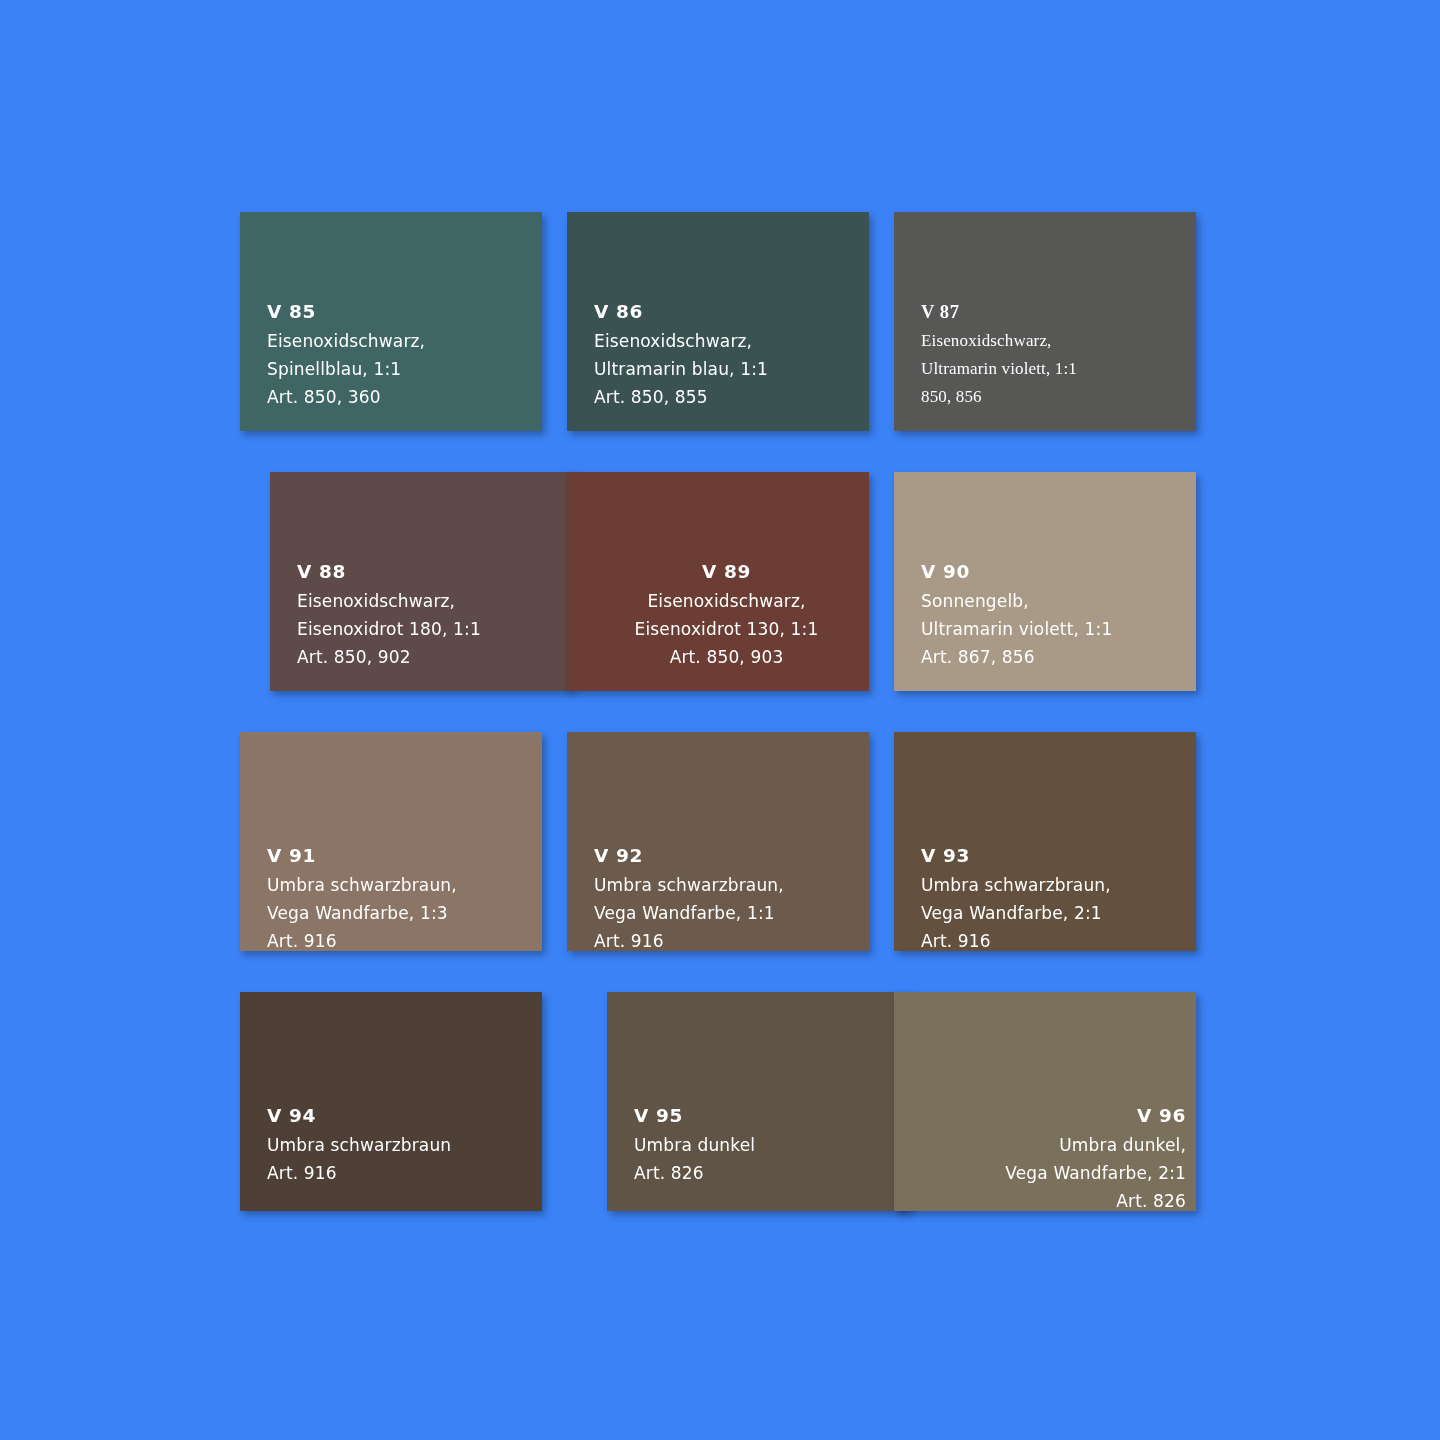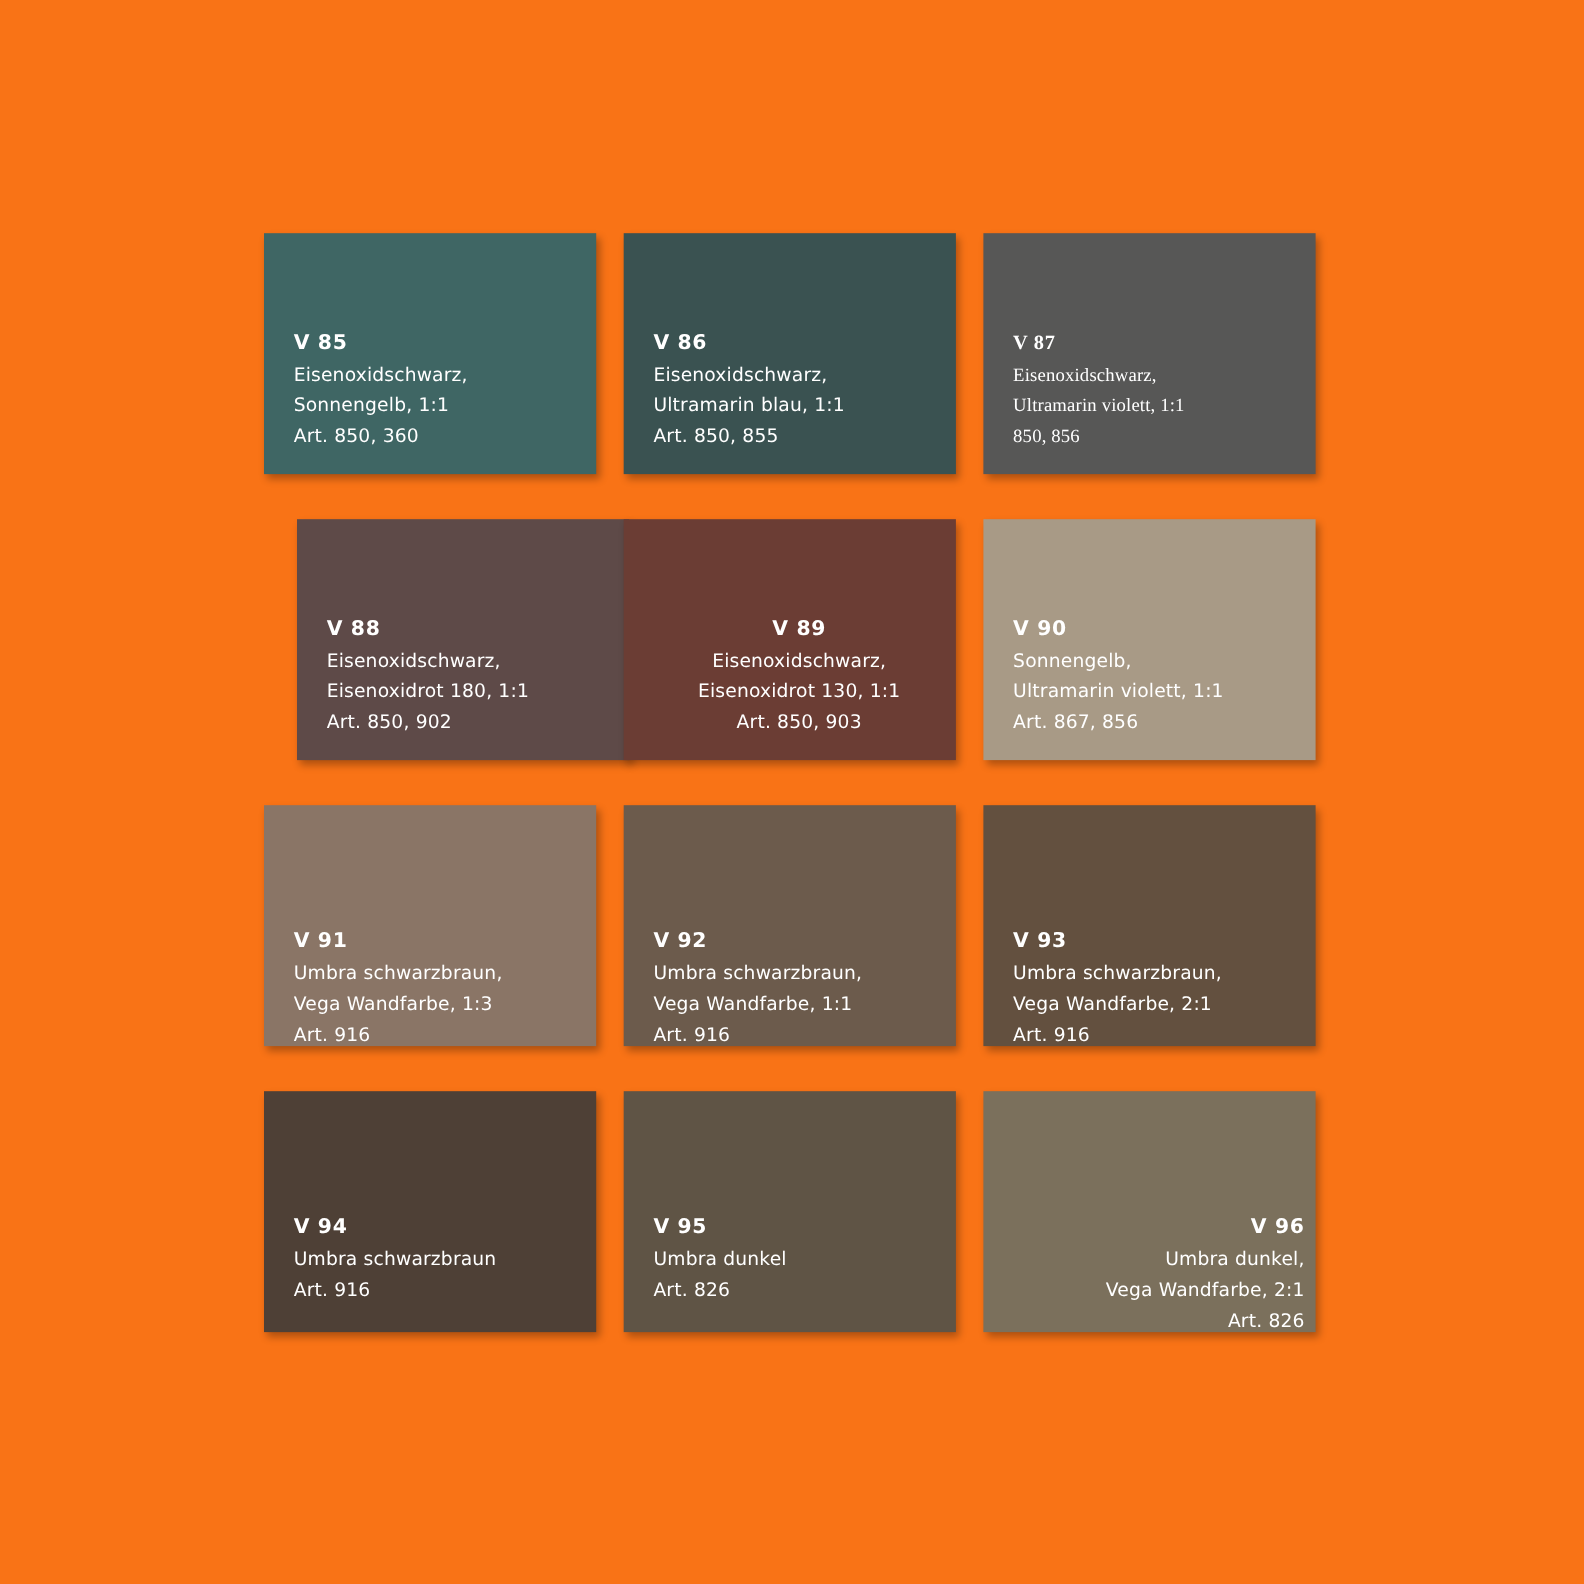--- a/index.html
+++ b/index.html
@@ -11,21 +11,21 @@
     height: 1440px;
     background: #ffffff;
     font-family: "DejaVu Sans", "Liberation Sans", sans-serif;
     overflow: hidden;
   }
 
   #swatch-page {
     position: relative;
     width: 1440px;
     height: 1440px;
-    background: #f97316;
+    background: #3b82f6;
   }
 
   
   #swatch-grid {
     position: absolute;
     left: 240px;
     top: 212px;
     width: 965px;
     display: grid;
     grid-template-columns: repeat(3, 302px);
@@ -77,21 +77,21 @@
 </style>
 </head>
 <body>
 
 <div id="swatch-page">
   <div id="swatch-grid">
       <div class="swatch-card text-mid" style="background-color: rgb(63, 102, 100);">
         <div class="swatch-text" style="color: rgb(255, 255, 255);">
           <div class="swatch-code">V 85</div>
           <div class="swatch-desc-line">Eisenoxidschwarz,</div>
-          <div class="swatch-desc-line">Sonnengelb, 1:1</div>
+          <div class="swatch-desc-line">Spinellblau, 1:1</div>
           <div class="swatch-desc-line">Art. 850, 360</div>
         </div>
       </div>
       <div class="swatch-card text-mid" style="background-color: rgb(58, 82, 81); padding-left: 34px;">
         <div class="swatch-text" style="color: rgb(255, 255, 255);">
           <div class="swatch-code">V 86</div>
           <div class="swatch-desc-line">Eisenoxidschwarz,</div>
           <div class="swatch-desc-line">Ultramarin blau, 1:1</div>
           <div class="swatch-desc-line">Art. 850, 855</div>
         </div>
@@ -152,21 +152,21 @@
           <div class="swatch-desc-line">Art. 916</div>
         </div>
       </div>
       <div class="swatch-card text-low" style="background-color: rgb(78, 64, 54);">
         <div class="swatch-text" style="color: rgb(255, 255, 255);">
           <div class="swatch-code">V 94</div>
           <div class="swatch-desc-line">Umbra schwarzbraun</div>
           <div class="swatch-desc-line">Art. 916</div>
         </div>
       </div>
-      <div class="swatch-card text-low" style="background-color: rgb(95, 84, 69);">
+      <div class="swatch-card text-low" style="background-color: rgb(95, 84, 69); margin-left: 40px;">
         <div class="swatch-text" style="color: rgb(255, 255, 255);">
           <div class="swatch-code">V 95</div>
           <div class="swatch-desc-line">Umbra dunkel</div>
           <div class="swatch-desc-line">Art. 826</div>
         </div>
       </div>
       <div class="swatch-card text-low" style="background-color: rgb(123, 112, 92);">
         <div class="swatch-text" style="color: rgb(255, 255, 255); text-align: right;">
           <div class="swatch-code">V 96</div>
           <div class="swatch-desc-line">Umbra dunkel,</div>

